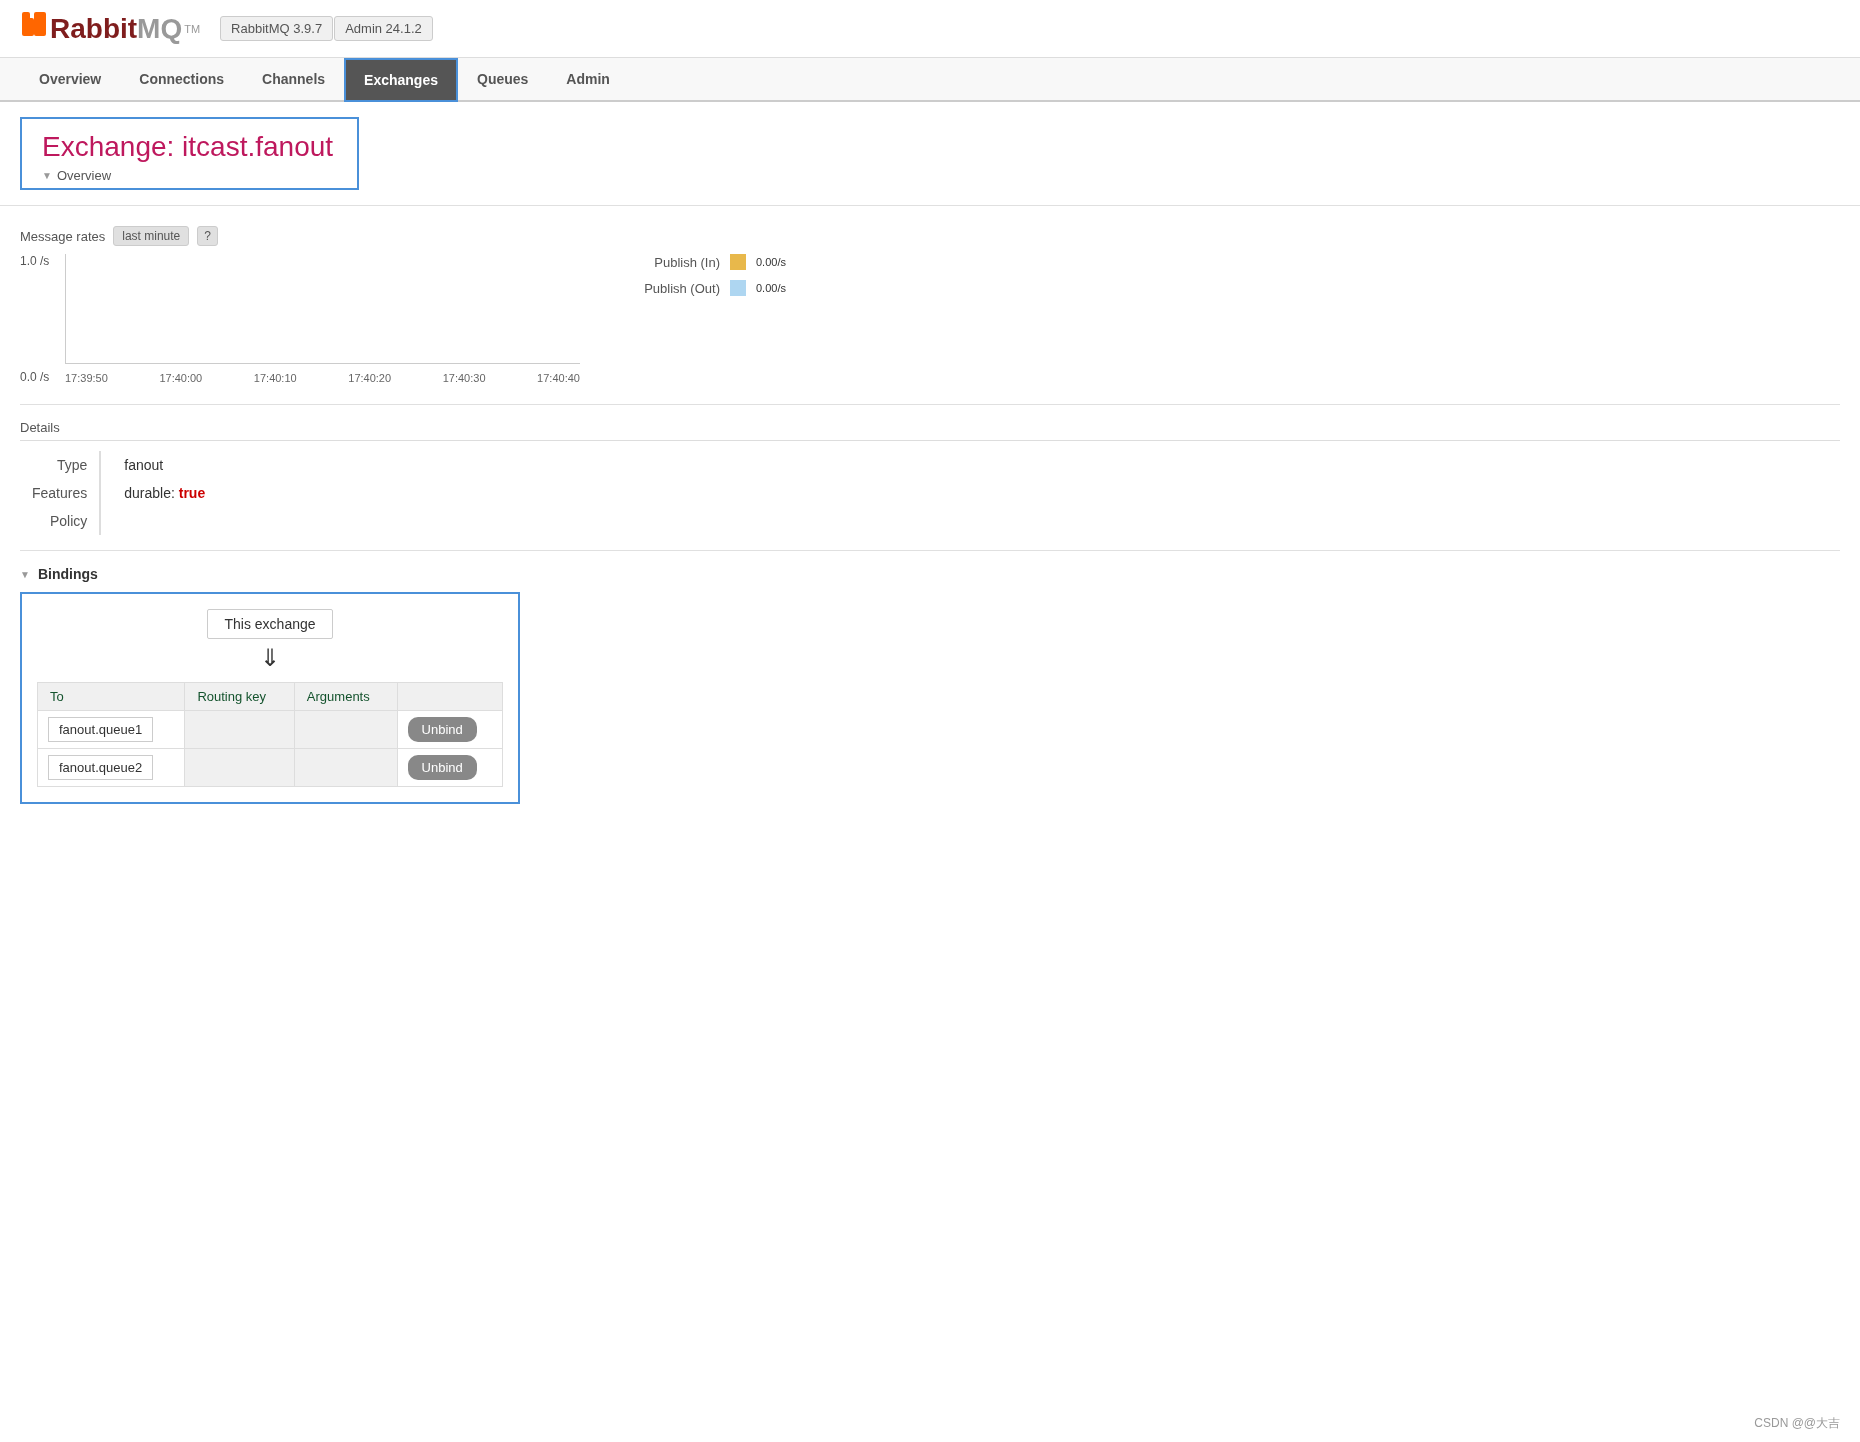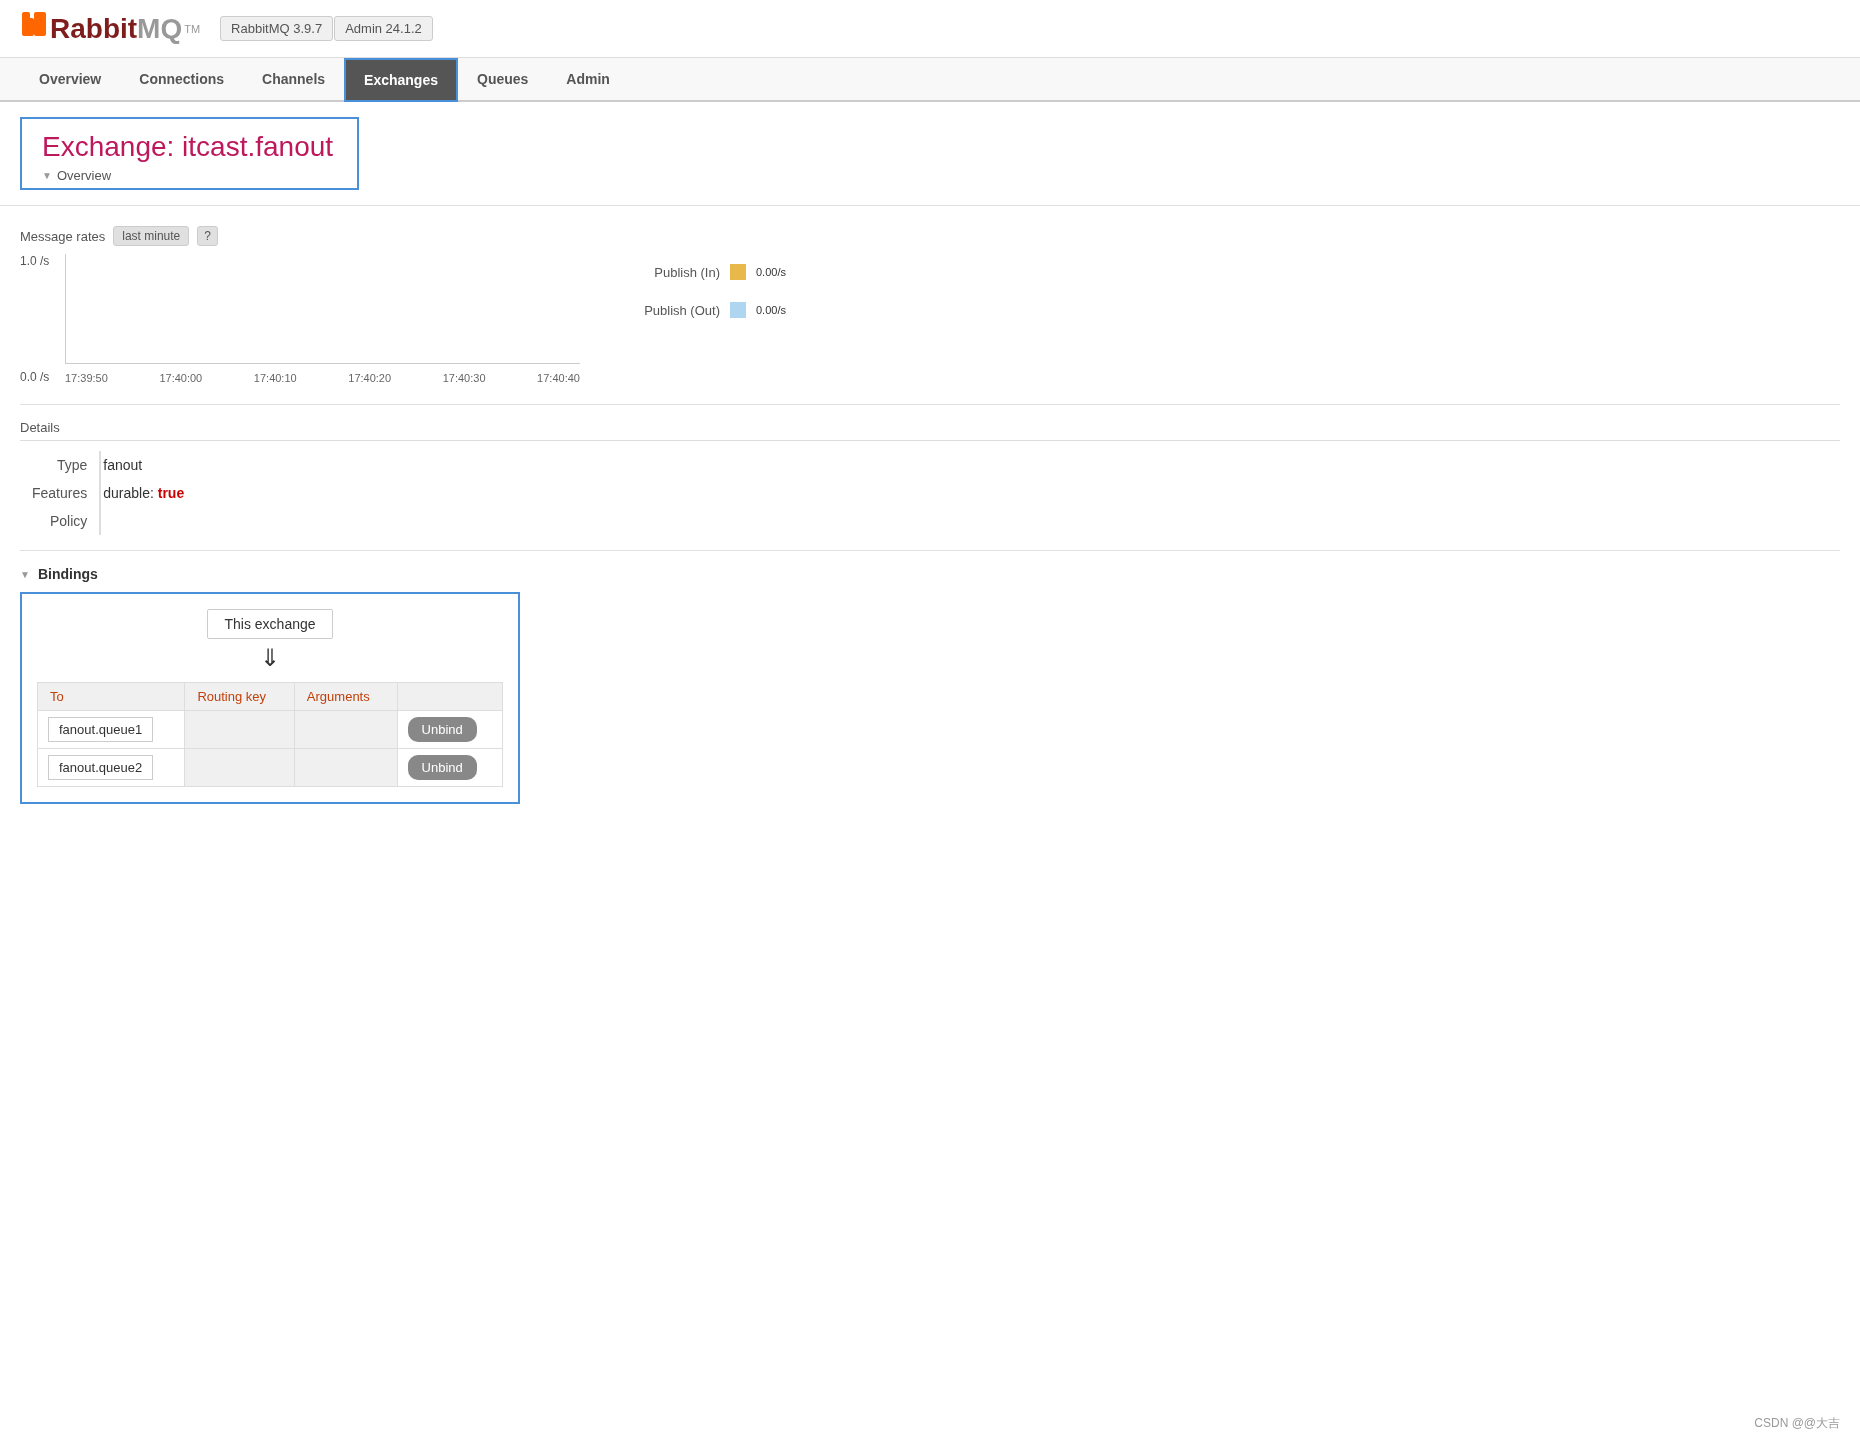--- a/index.html
+++ b/index.html
@@ -31,46 +31,46 @@
     .section-label { font-size: 13px; color: #555; margin-bottom: 8px; display: flex; align-items: center; gap: 8px; }
     .badge { background: #e0e0e0; border: 1px solid #ccc; padding: 2px 8px; border-radius: 3px; font-size: 12px; color: #555; }
     .question-badge { background: #e0e0e0; border: 1px solid #ccc; padding: 2px 6px; border-radius: 3px; font-size: 12px; color: #555; cursor: pointer; }
 
     
     .chart-container { display: flex; align-items: flex-start; gap: 40px; margin-bottom: 20px; }
     .chart-area { position: relative; width: 560px; height: 130px; }
     .chart-y-labels { position: absolute; left: 0; top: 0; height: 100%; display: flex; flex-direction: column; justify-content: space-between; font-size: 12px; color: #555; width: 40px; }
     .chart-graph { position: absolute; left: 45px; right: 0; top: 0; bottom: 20px; border-left: 1px solid #ccc; border-bottom: 1px solid #ccc; background: #fff; }
     .chart-x-labels { position: absolute; bottom: 0; left: 45px; right: 0; display: flex; justify-content: space-between; font-size: 11px; color: #666; }
-    .chart-legend { display: flex; flex-direction: column; gap: 22px; margin-top: 10px; }
+    .chart-legend { display: flex; flex-direction: column; gap: 10px; }
     .legend-item { display: flex; align-items: center; gap: 10px; }
     .legend-box { width: 16px; height: 16px; }
     .legend-label { font-size: 13px; color: #555; text-align: right; width: 100px; }
     .legend-value { font-size: 11px; color: #333; }
 
     
     .details-section { margin: 15px 0; }
     .details-title { font-size: 13px; color: #555; border-bottom: 1px solid #ddd; padding-bottom: 5px; margin-bottom: 10px; }
     .details-table { border-collapse: collapse; }
     .details-table td { padding: 6px 12px; vertical-align: top; font-size: 14px; }
     .details-table td:first-child { text-align: right; color: #555; min-width: 80px; border-right: 2px solid #ddd; }
-    .details-table td:last-child { color: #333; padding-left: 2px; }
+    .details-table td:last-child { color: #333; padding-left: 23px; }
 
     
     .bindings-section { margin: 15px 0; }
     .bindings-header { display: flex; align-items: center; gap: 8px; font-weight: bold; font-size: 14px; color: #333; margin-bottom: 10px; cursor: pointer; }
     .bindings-header::before { content: "▼"; color: #999; font-size: 10px; }
     .bindings-box { border: 2px solid #4a90d9; padding: 15px; display: inline-block; min-width: 500px; }
     .this-exchange-center { text-align: center; margin-bottom: 5px; }
     .this-exchange-btn { background: #fff; border: 1px solid #ccc; padding: 6px 16px; font-size: 14px; color: #333; cursor: pointer; border-radius: 2px; }
     .arrow-down { font-size: 24px; color: #333; text-align: center; margin: 5px 0 10px 0; }
 
     
     .bindings-table { border-collapse: collapse; width: 100%; }
-    .bindings-table th { background: #f0f0f0; border: 1px solid #ddd; padding: 6px 12px; text-align: left; font-size: 13px; font-weight: normal; color: #c2410c; }
+    .bindings-table th { background: #f0f0f0; border: 1px solid #ddd; padding: 6px 12px; text-align: left; font-size: 13px; font-weight: normal; color: #14532d; }
     .bindings-table td { border: 1px solid #ddd; padding: 6px 10px; font-size: 13px; }
     .queue-name-cell { background: #fff; border: 1px solid #ccc; padding: 4px 10px; display: inline-block; font-size: 13px; }
     .unbind-btn { background: #888; color: #fff; border: none; padding: 5px 14px; font-size: 13px; cursor: pointer; border-radius: 10px; }
 
     
     .footer { position: fixed; bottom: 10px; right: 20px; font-size: 12px; color: #999; }
 
     .hr-line { border: none; border-top: 1px solid #e0e0e0; margin: 10px 0; }
   </style>
 </head>

